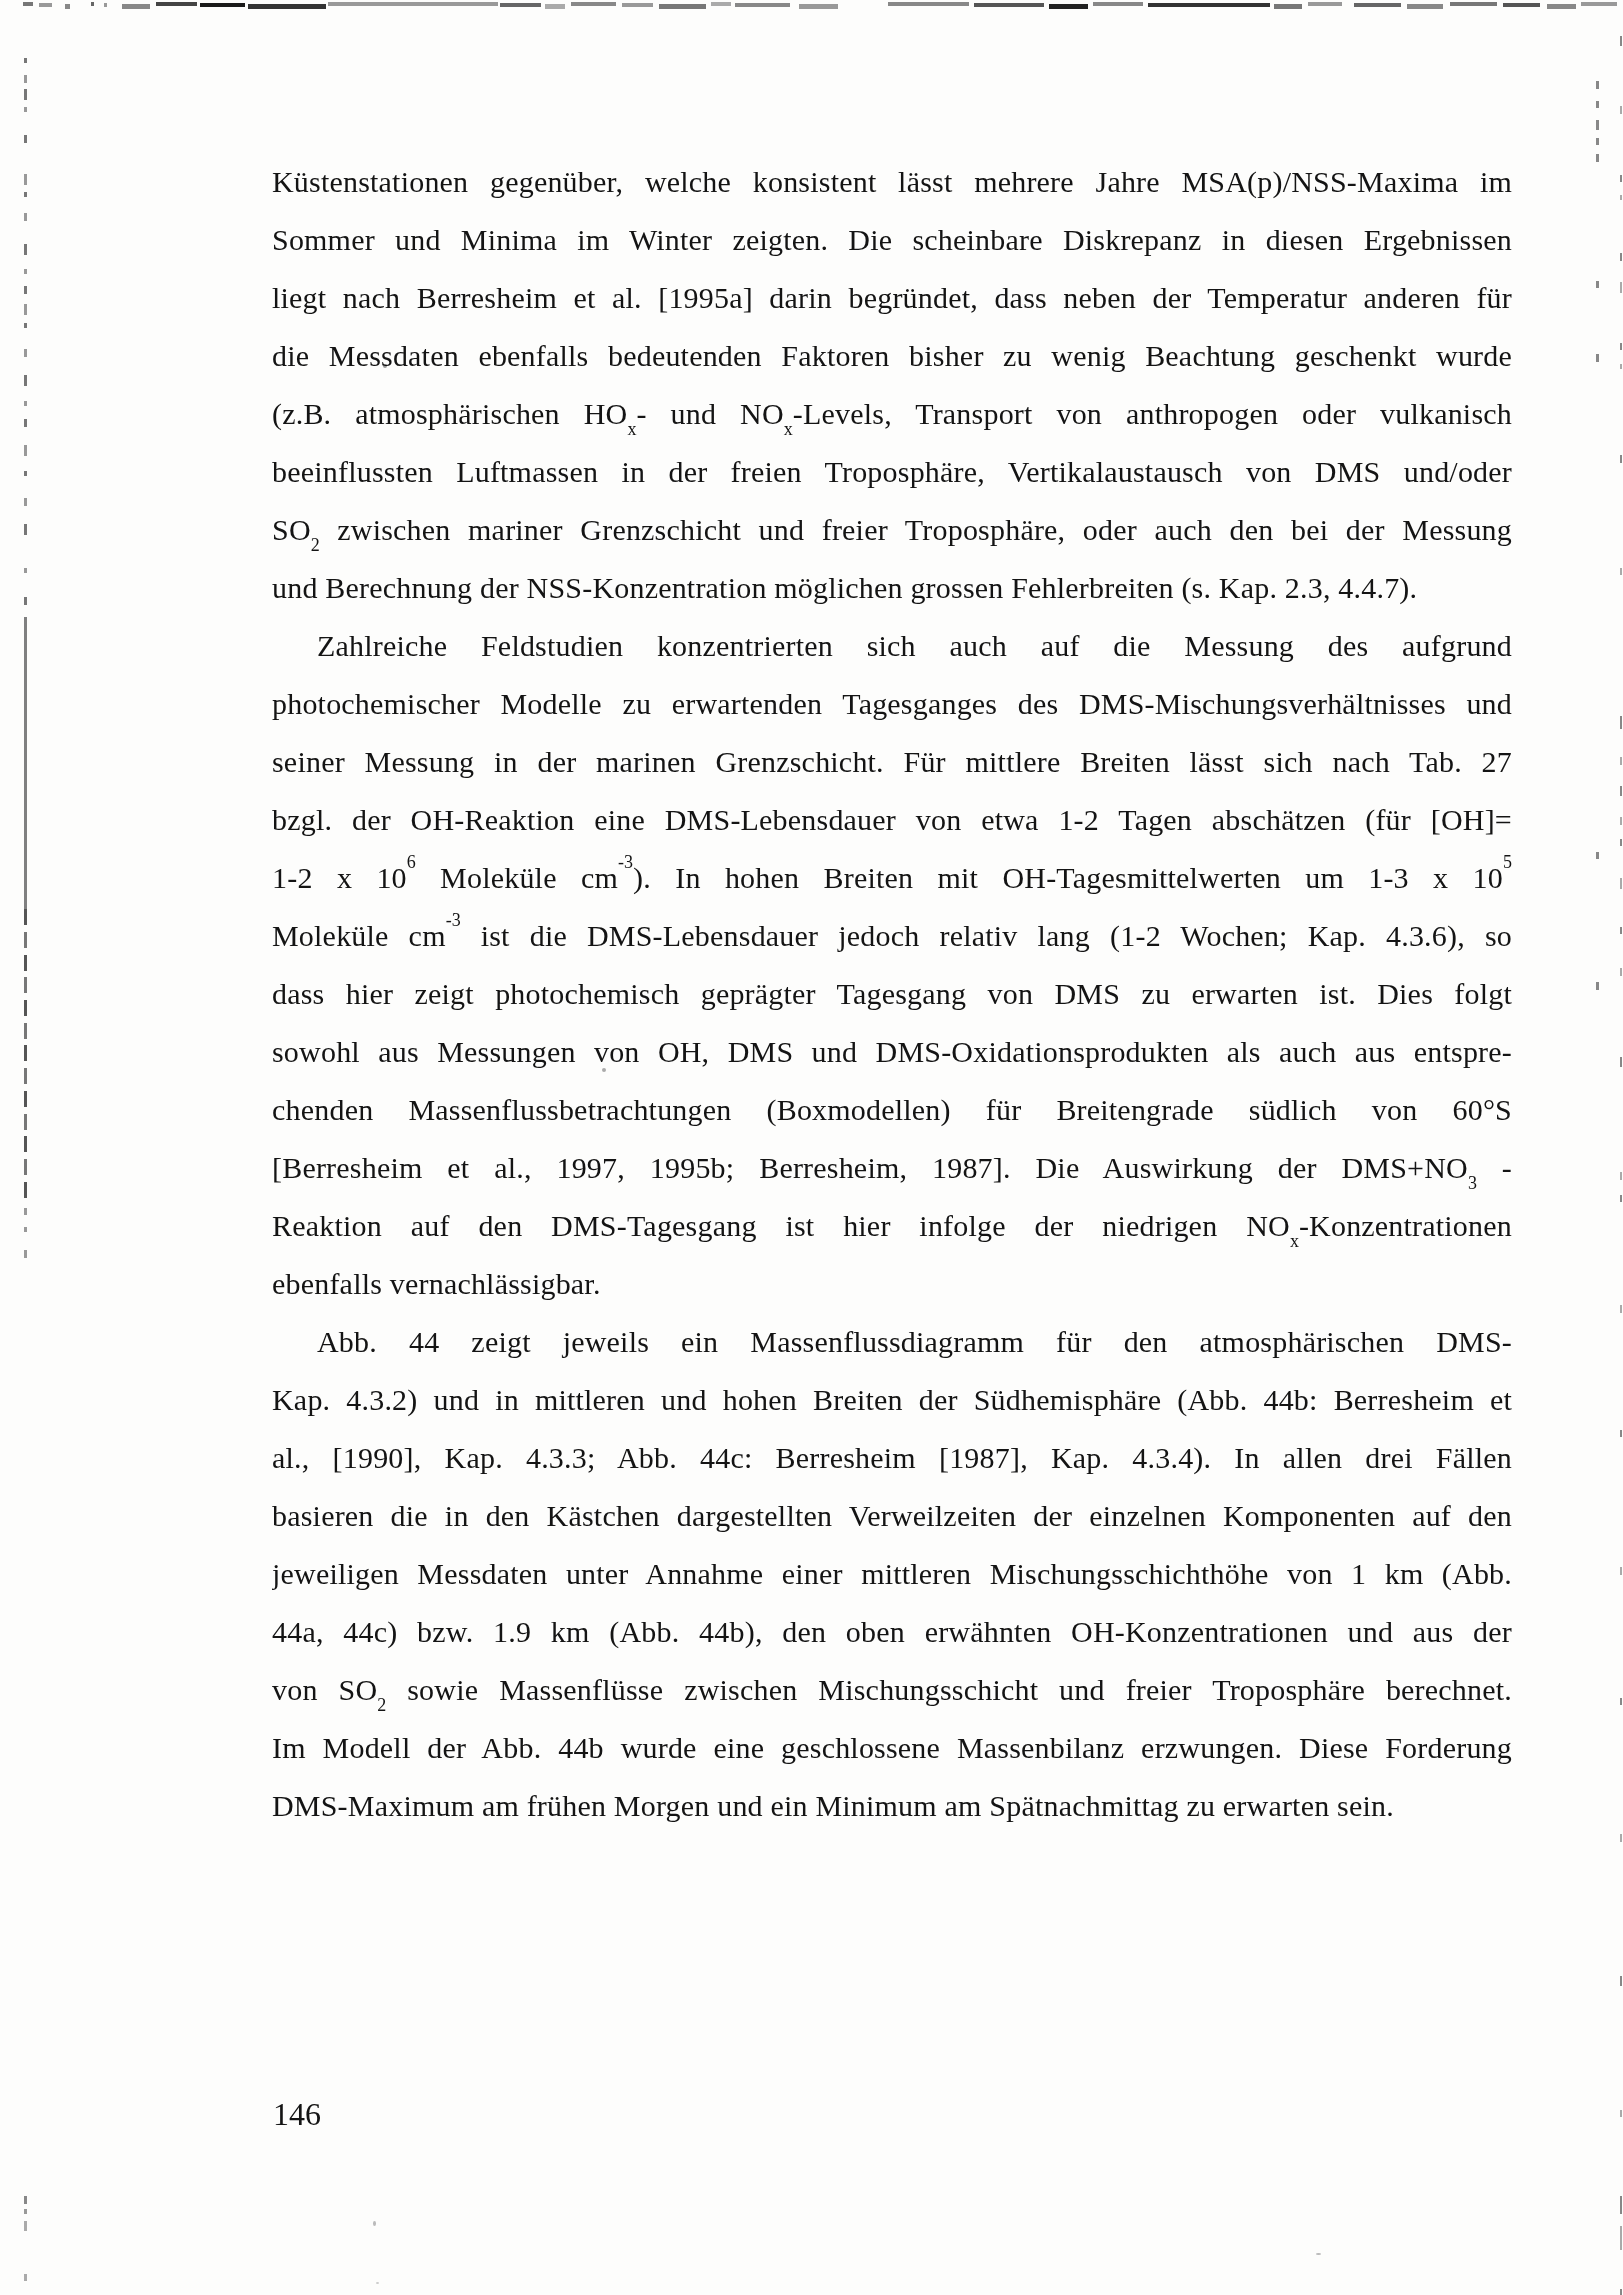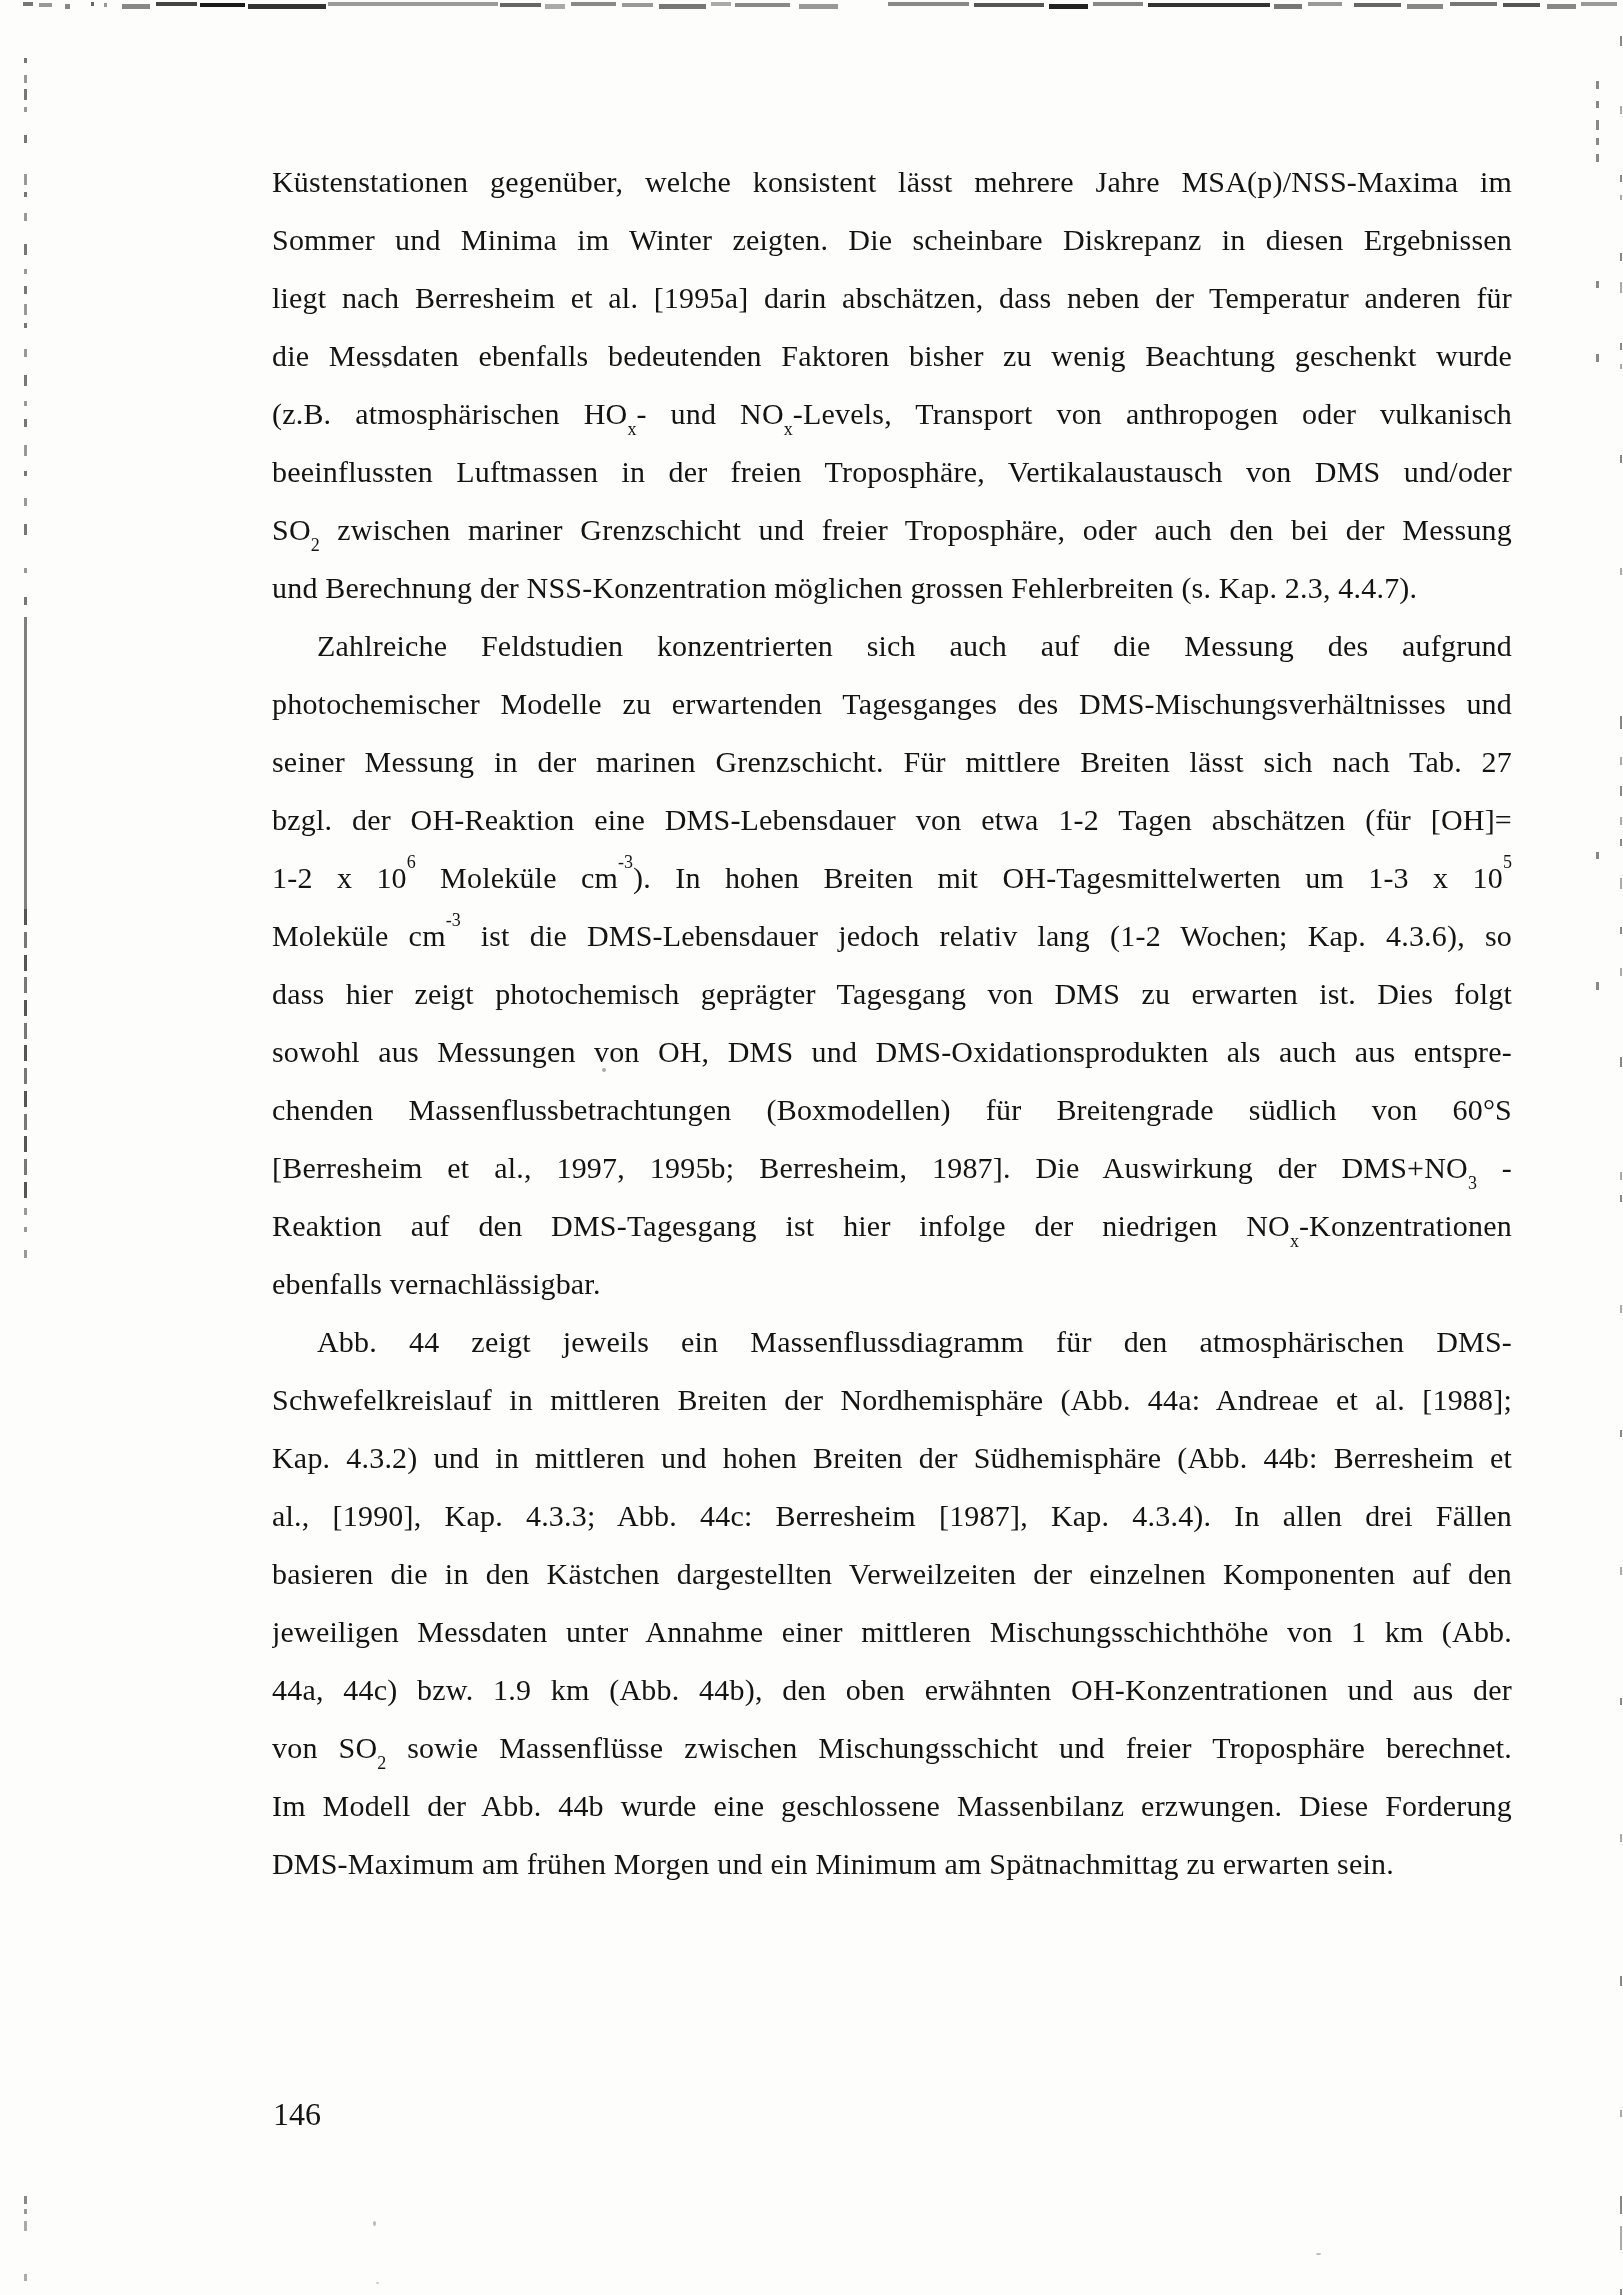--- a/index.html
+++ b/index.html
@@ -159,40 +159,39 @@
       <div class="mark" style="left: 1620px; top: 2289px; width: 2.4px; height: 6.5px; background: rgb(136, 136, 136);"></div>
       <div class="speck" style="left: 383px; top: 364px; width: 4px; height: 4px; background: rgb(153, 153, 153);"></div>
       <div class="speck" style="left: 602px; top: 1068px; width: 4px; height: 4px; background: rgb(170, 170, 170);"></div>
       <div class="speck" style="left: 373px; top: 2221px; width: 3.2px; height: 4.9px; background: rgb(187, 187, 187);"></div>
       <div class="speck" style="left: 1316px; top: 2253px; width: 4.9px; height: 2.4px; background: rgb(187, 187, 187);"></div>
       <div class="speck" style="left: 376px; top: 2282px; width: 3.2px; height: 2.4px; background: rgb(204, 204, 204);"></div>
     </div>
   <div class="textblock" id="textblock">
       <div class="line">Küstenstationen gegenüber, welche konsistent lässt mehrere Jahre MSA(p)/NSS-Maxima im</div>
       <div class="line">Sommer und Minima im Winter zeigten. Die scheinbare Diskrepanz in diesen Ergebnissen</div>
-      <div class="line">liegt nach Berresheim et al. [1995a] darin abschätzen, dass neben der Temperatur anderen für</div>
+      <div class="line">liegt nach Berresheim et al. [1995a] darin begründet, dass neben der Temperatur anderen für</div>
       <div class="line">die Messdaten ebenfalls bedeutenden Faktoren bisher zu wenig Beachtung geschenkt wurde</div>
       <div class="line">(z.B. atmosphärischen HO<sub>x</sub>- und NO<sub>x</sub>-Levels, Transport von anthropogen oder vulkanisch</div>
       <div class="line">beeinflussten Luftmassen in der freien Troposphäre, Vertikalaustausch von DMS und/oder</div>
       <div class="line">SO<sub>2</sub> zwischen mariner Grenzschicht und freier Troposphäre, oder auch den bei der Messung</div>
       <div class="line para-end">und Berechnung der NSS-Konzentration möglichen grossen Fehlerbreiten (s. Kap. 2.3, 4.4.7).</div>
       <div class="line indent">Zahlreiche Feldstudien konzentrierten sich auch auf die Messung des aufgrund</div>
       <div class="line">photochemischer Modelle zu erwartenden Tagesganges des DMS-Mischungsverhältnisses und</div>
       <div class="line">seiner Messung in der marinen Grenzschicht. Für mittlere Breiten lässt sich nach Tab. 27</div>
       <div class="line">bzgl. der OH-Reaktion eine DMS-Lebensdauer von etwa 1-2 Tagen abschätzen (für [OH]=</div>
       <div class="line">1-2 x 10<sup>6</sup> Moleküle cm<sup>-3</sup>). In hohen Breiten mit OH-Tagesmittelwerten um 1-3 x 10<sup>5</sup></div>
       <div class="line">Moleküle cm<sup>-3</sup> ist die DMS-Lebensdauer jedoch relativ lang (1-2 Wochen; Kap. 4.3.6), so</div>
       <div class="line">dass hier zeigt photochemisch geprägter Tagesgang von DMS zu erwarten ist. Dies folgt</div>
       <div class="line">sowohl aus Messungen von OH, DMS und DMS-Oxidationsprodukten als auch aus entspre-</div>
       <div class="line">chenden Massenflussbetrachtungen (Boxmodellen) für Breitengrade südlich von 60°S</div>
       <div class="line">[Berresheim et al., 1997, 1995b; Berresheim, 1987]. Die Auswirkung der DMS+NO<sub>3</sub> -</div>
       <div class="line">Reaktion auf den DMS-Tagesgang ist hier infolge der niedrigen NO<sub>x</sub>-Konzentrationen</div>
       <div class="line para-end">ebenfalls vernachlässigbar.</div>
       <div class="line indent">Abb. 44 zeigt jeweils ein Massenflussdiagramm für den atmosphärischen DMS-</div>
-      <div class="line">Schwefelkreislauf in mittleren Breiten der Nordhemisphäre (Abb. 44a: Andreae et al. [1988];</div>
       <div class="line">Kap. 4.3.2) und in mittleren und hohen Breiten der Südhemisphäre (Abb. 44b: Berresheim et</div>
       <div class="line">al., [1990], Kap. 4.3.3; Abb. 44c: Berresheim [1987], Kap. 4.3.4). In allen drei Fällen</div>
       <div class="line">basieren die in den Kästchen dargestellten Verweilzeiten der einzelnen Komponenten auf den</div>
       <div class="line">jeweiligen Messdaten unter Annahme einer mittleren Mischungsschichthöhe von 1 km (Abb.</div>
       <div class="line">44a, 44c) bzw. 1.9 km (Abb. 44b), den oben erwähnten OH-Konzentrationen und aus der</div>
       <div class="line">von SO<sub>2</sub> sowie Massenflüsse zwischen Mischungsschicht und freier Troposphäre berechnet.</div>
       <div class="line">Im Modell der Abb. 44b wurde eine geschlossene Massenbilanz erzwungen. Diese Forderung</div>
       <div class="line para-end">DMS-Maximum am frühen Morgen und ein Minimum am Spätnachmittag zu erwarten sein.</div>
     </div>
   <div class="pagenum">146</div>

